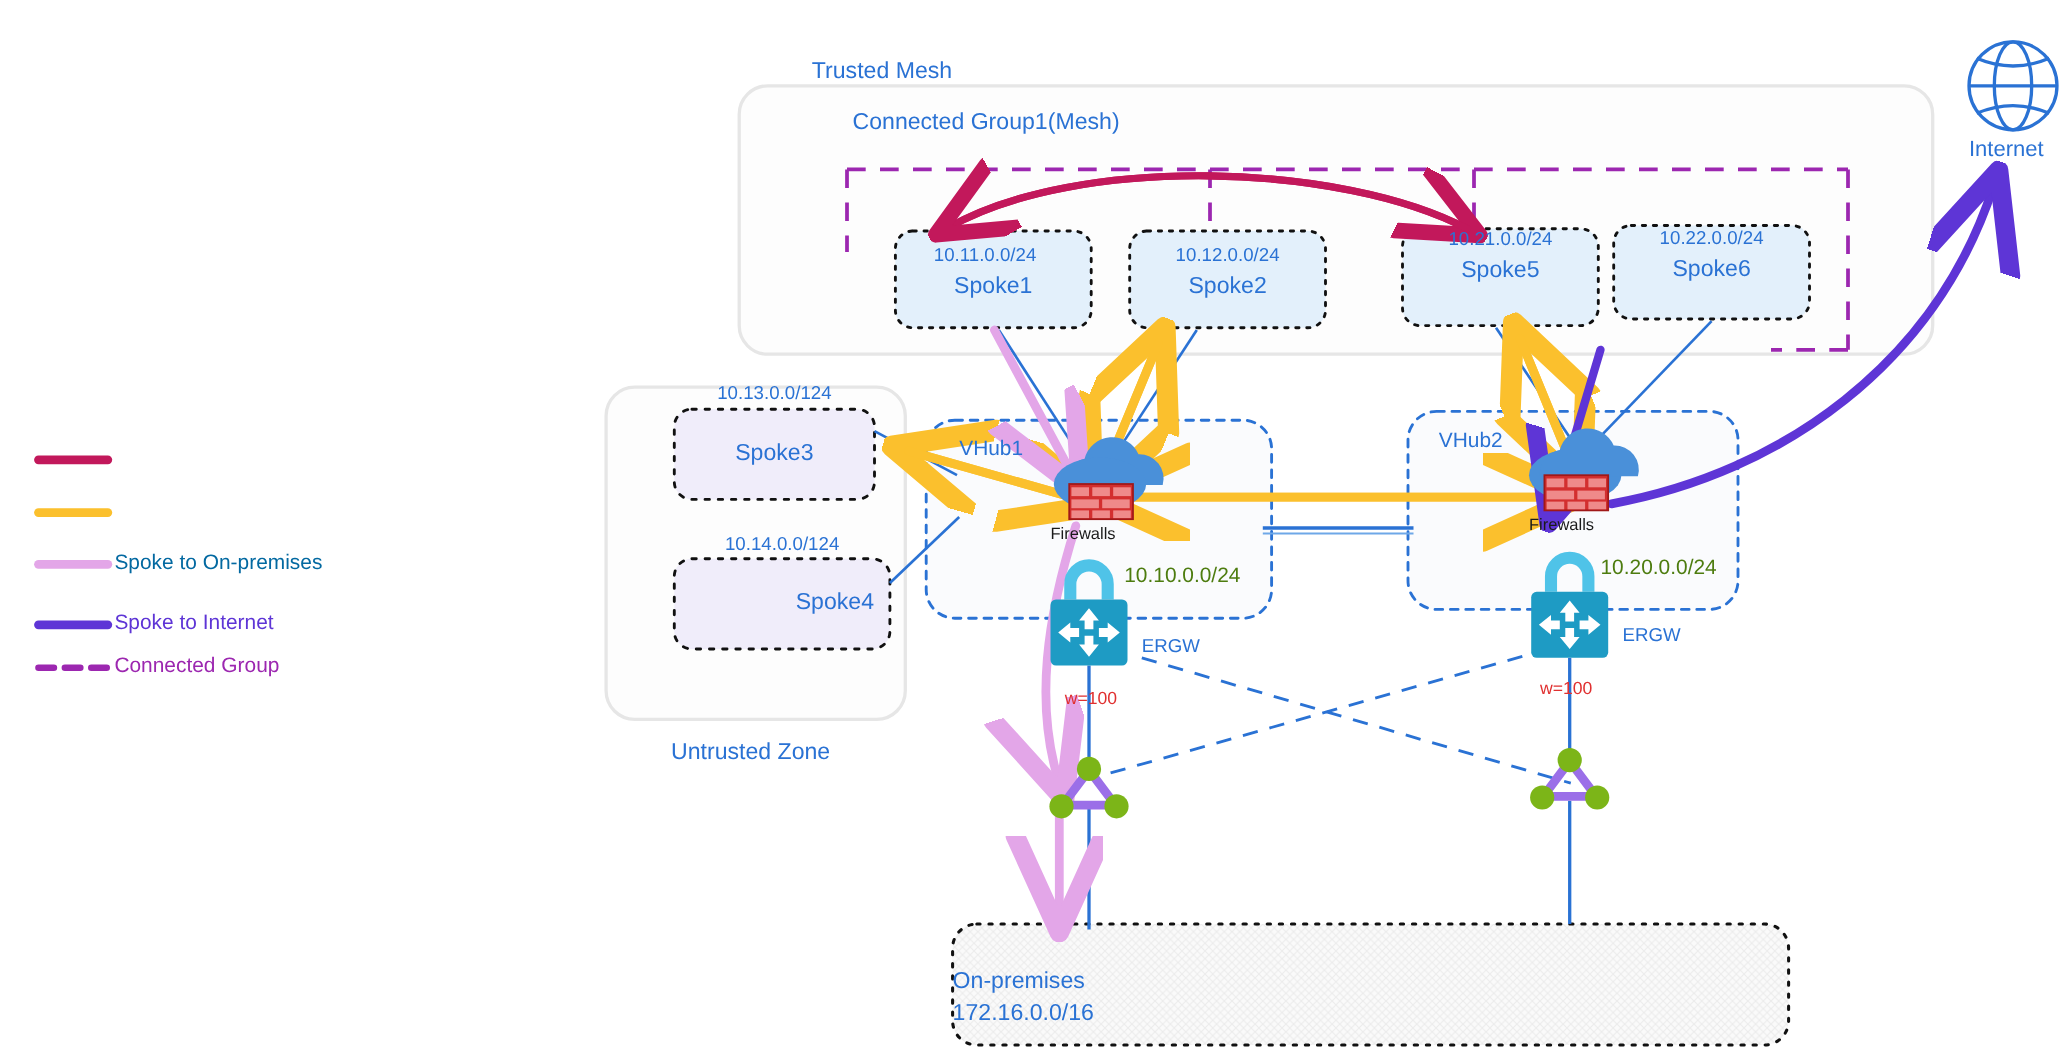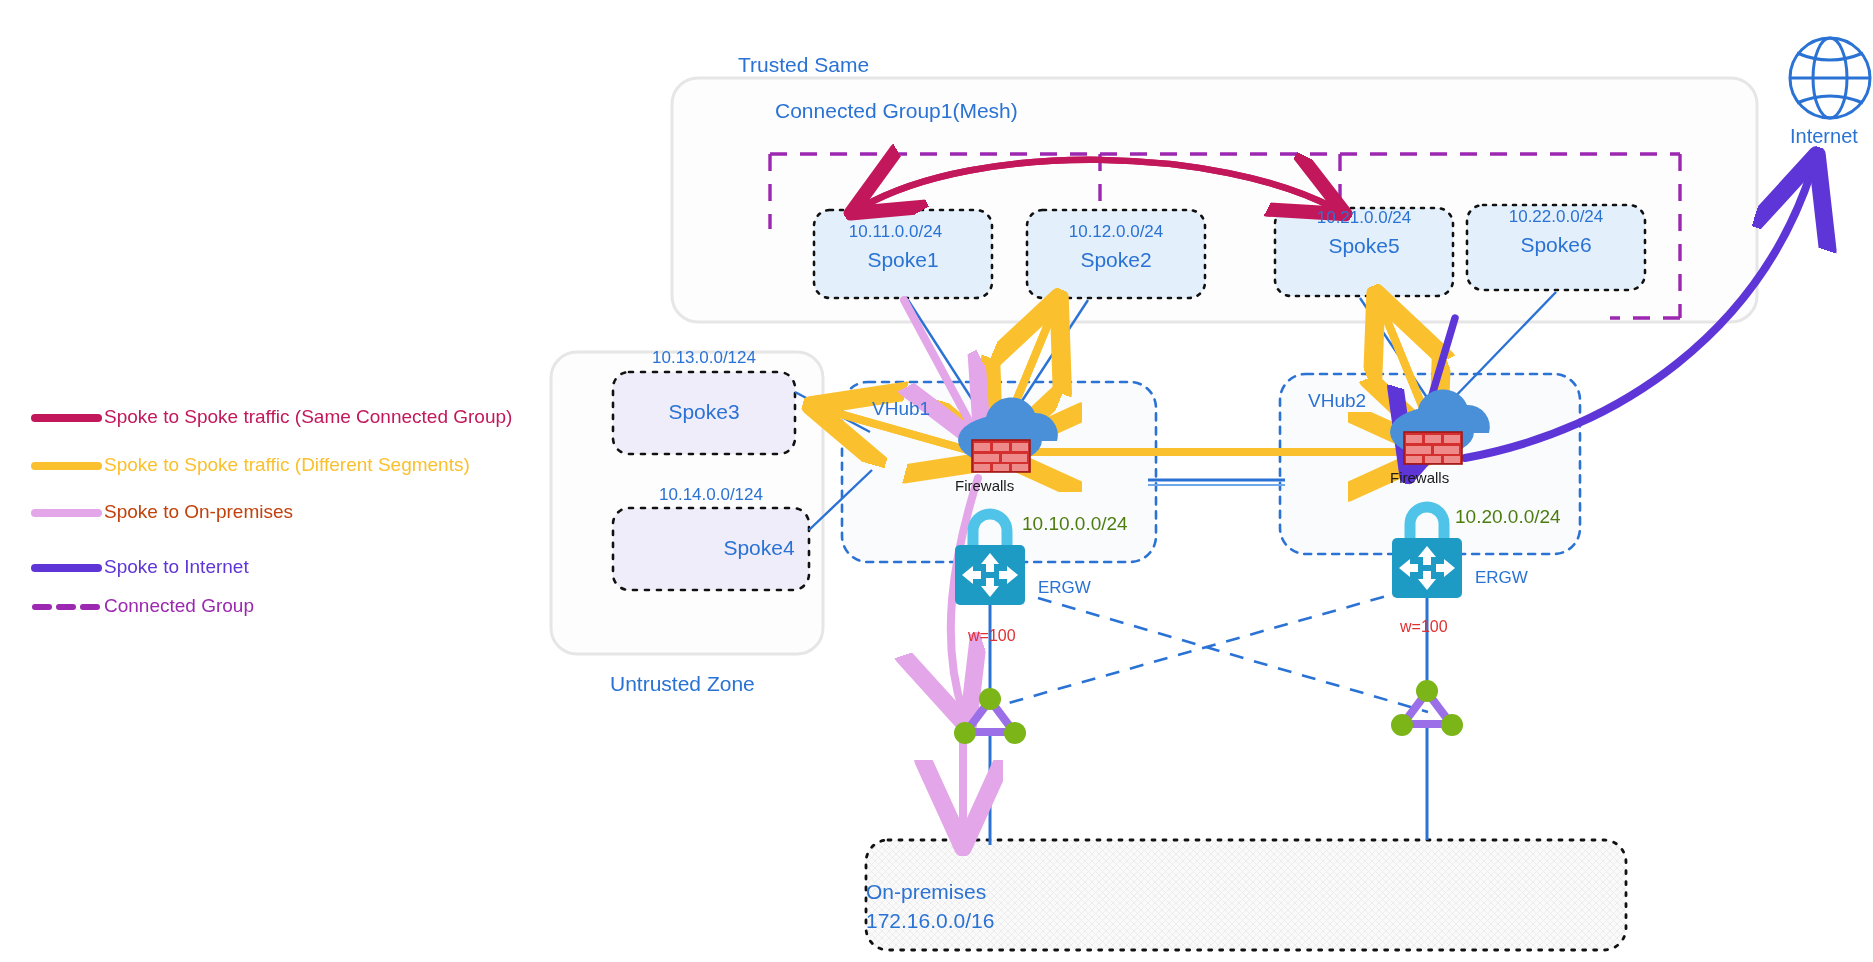--- a/index.html
+++ b/index.html
@@ -223,21 +223,21 @@
 
   <g stroke-linecap="round">
     <line x1="35" y1="418" x2="98" y2="418" stroke="#c2185b" stroke-width="8"></line>
     <line x1="35" y1="466" x2="98" y2="466" stroke="#fbc02d" stroke-width="8"></line>
     <line x1="35" y1="513" x2="98" y2="513" stroke="#e3a6e8" stroke-width="8"></line>
     <line x1="35" y1="568" x2="98" y2="568" stroke="#5e35d6" stroke-width="8"></line>
     <line x1="35" y1="607" x2="98" y2="607" stroke="#9c27b0" stroke-width="6" stroke-dasharray="14 10"></line>
   </g>
 </svg>
 
-<div class="lbl zone-title" style="left:738px;top:53px;">Trusted Same</div>
+<div class="lbl zone-title" style="left:738px;top:53px;">Trusted Mesh</div>
 
 <div class="lbl cg-title" style="left:775px;top:99px;">Connected Group1(Mesh)</div>
 
 <div class="lbl zone-title" style="left:610px;top:672px;">Untrusted Zone</div>
 
 <div class="lbl spoke-cidr" style="left:814px;top:222px;width:163px;">10.11.0.0/24</div>
 <div class="lbl spoke-name" style="left:814px;top:248px;width:178px;">Spoke1</div>
 
 <div class="lbl spoke-cidr" style="left:1027px;top:222px;width:178px;">10.12.0.0/24</div>
 <div class="lbl spoke-name" style="left:1027px;top:248px;width:178px;">Spoke2</div>
@@ -264,19 +264,17 @@
 <div class="lbl fw-cap" style="left:1390px;top:469px;">Firewalls</div>
 <div class="lbl hub-cidr" style="left:1455px;top:506px;">10.20.0.0/24</div>
 <div class="lbl ergw-lbl" style="left:1475px;top:568px;">ERGW</div>
 <div class="lbl wlbl" style="left:1400px;top:618px;">w=100</div>
 
 <div class="lbl onprem-t" style="left:866px;top:880px;width:760px;">On-premises</div>
 <div class="lbl onprem-t" style="left:866px;top:909px;width:760px;">172.16.0.0/16</div>
 
 <div class="lbl inet-lbl" style="left:1790px;top:125px;">Internet</div>
 
-<div class="lbl legend-txt" style="left:104px;top:406px;color:#c2185b;">Spoke to Spoke traffic (Same Connected Group)</div>
-<div class="lbl legend-txt" style="left:104px;top:454px;color:#fbc02d;">Spoke to Spoke traffic (Different Segments)</div>
-<div class="lbl legend-txt" style="left:104px;top:501px;color:#c2410c;text-align:right;">Spoke to On-premises</div>
+<div class="lbl legend-txt" style="left:104px;top:501px;color:#0369a1;text-align:right;">Spoke to On-premises</div>
 <div class="lbl legend-txt" style="left:104px;top:556px;color:#5e35d6;">Spoke to Internet</div>
 <div class="lbl legend-txt" style="left:104px;top:595px;color:#9c27b0;">Connected Group</div>
 
 </div>
 
 </body></html>

